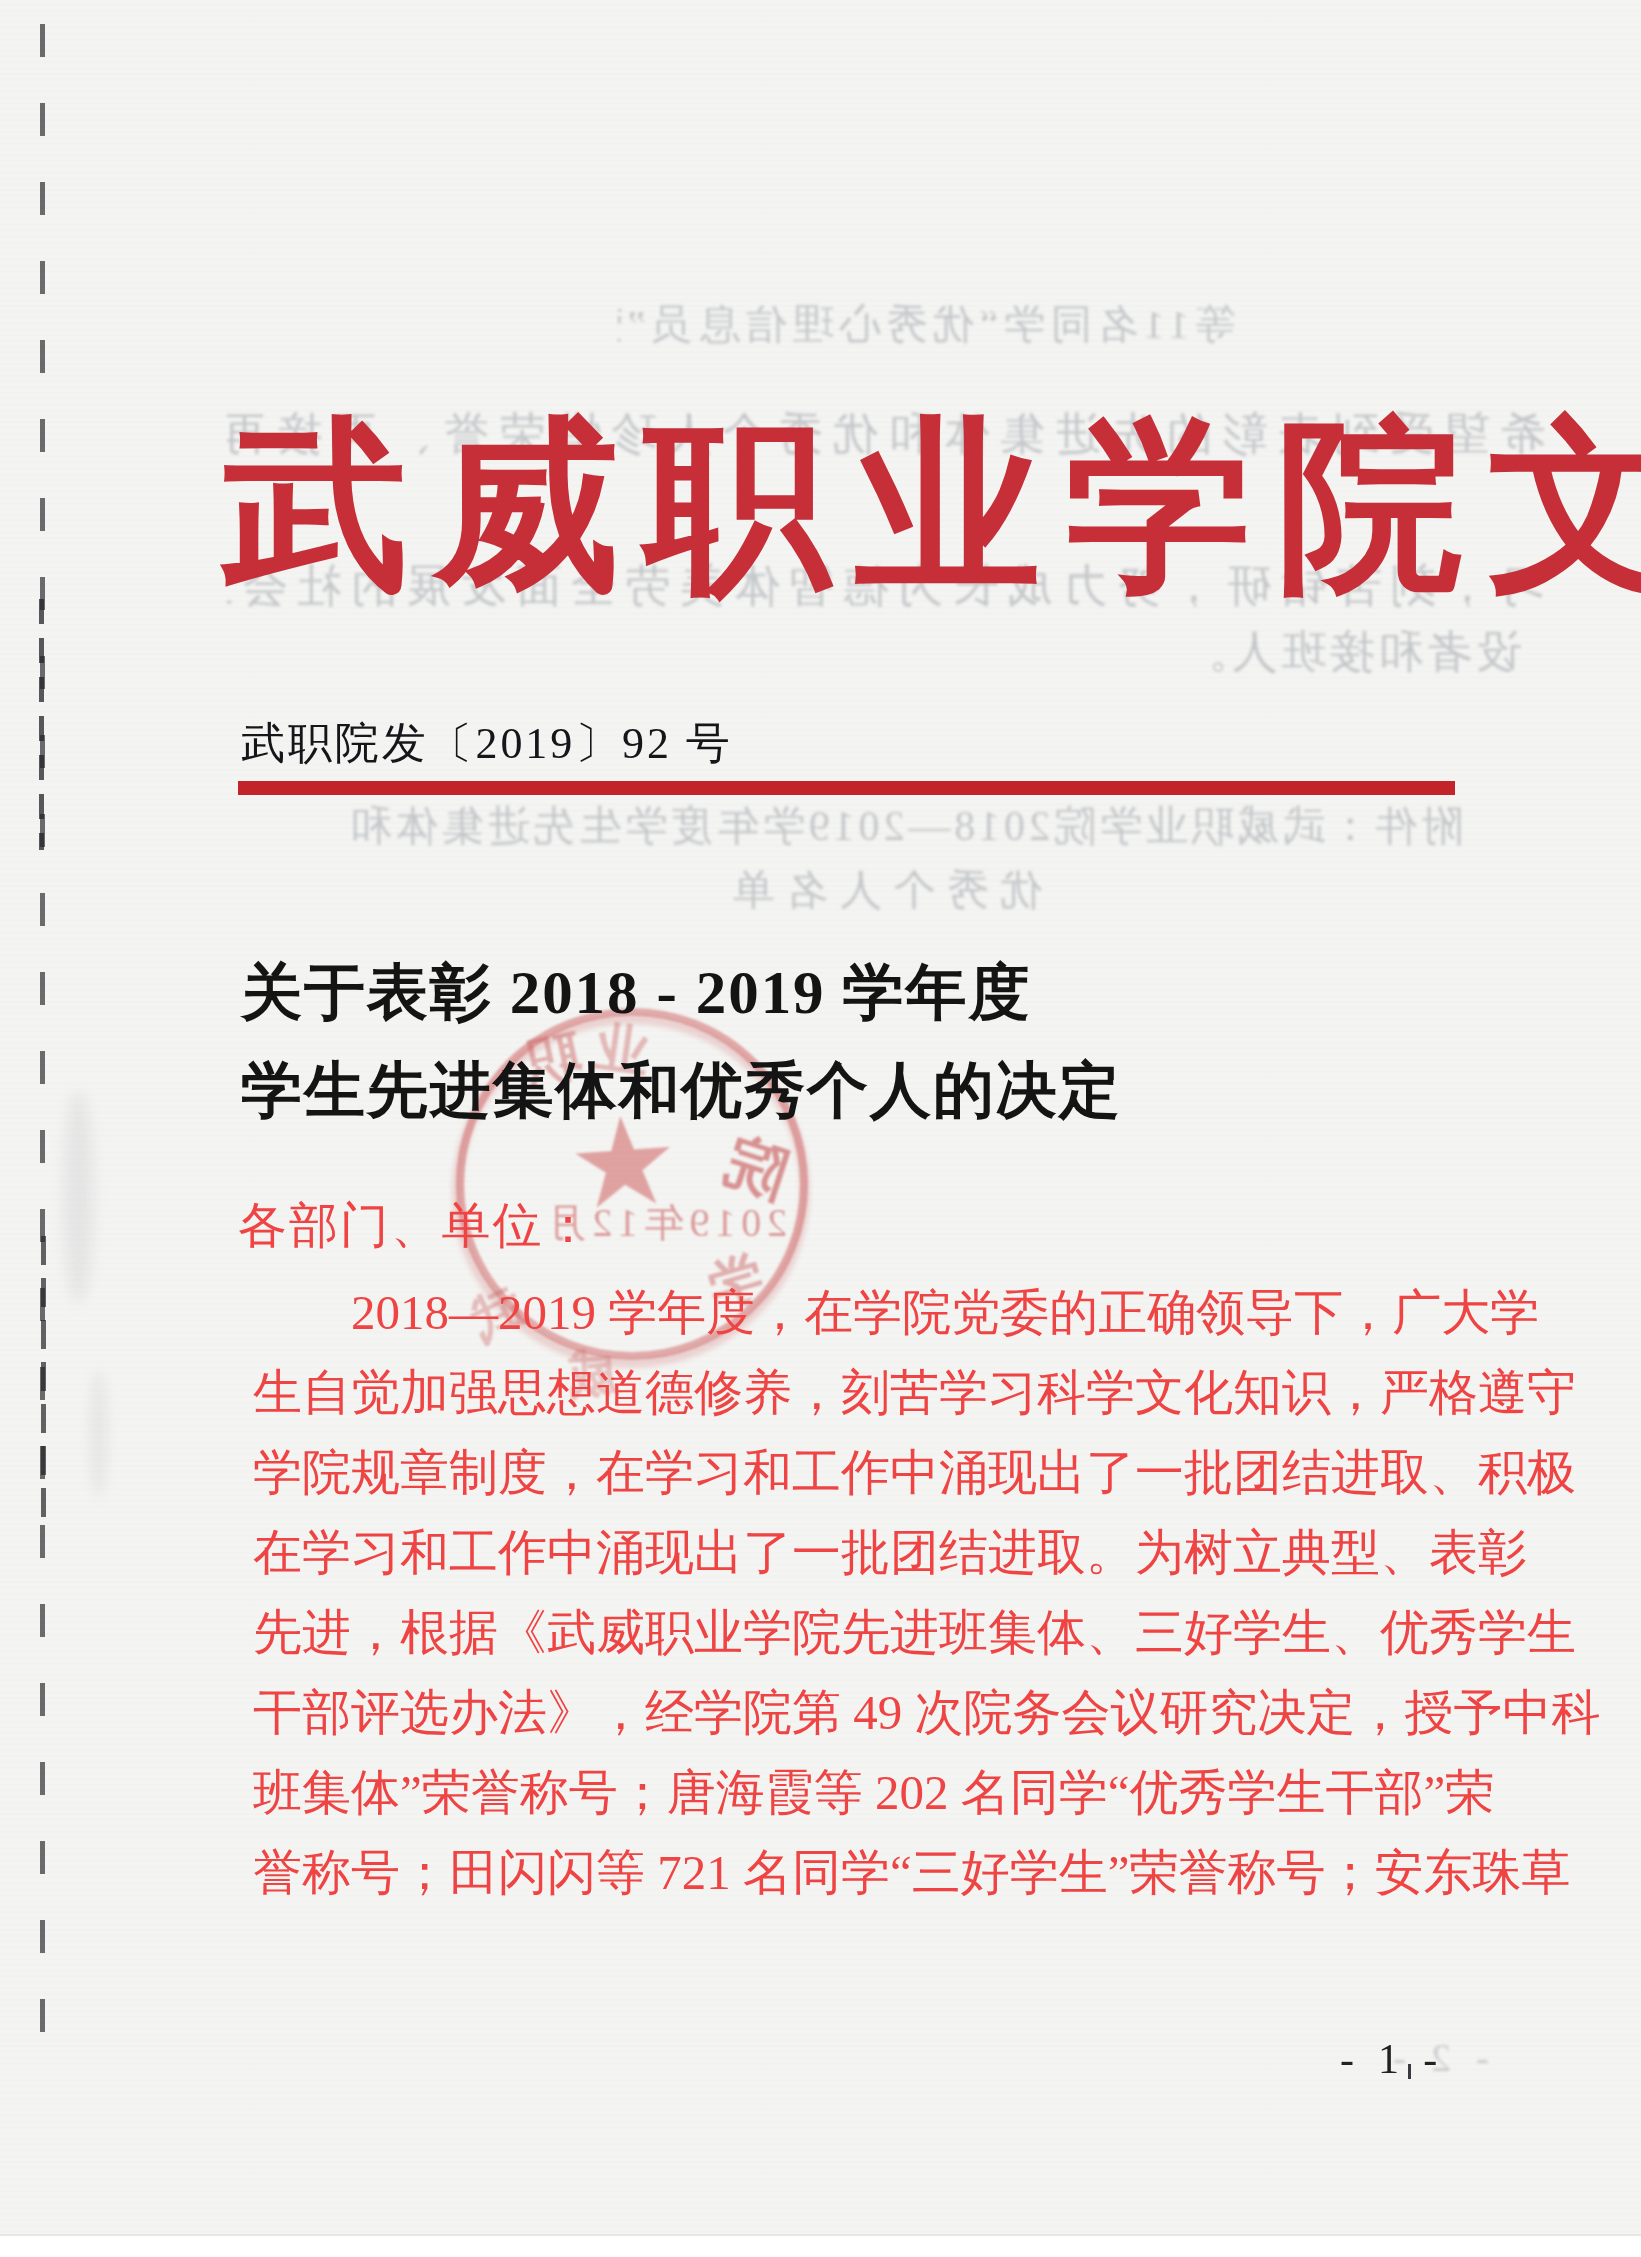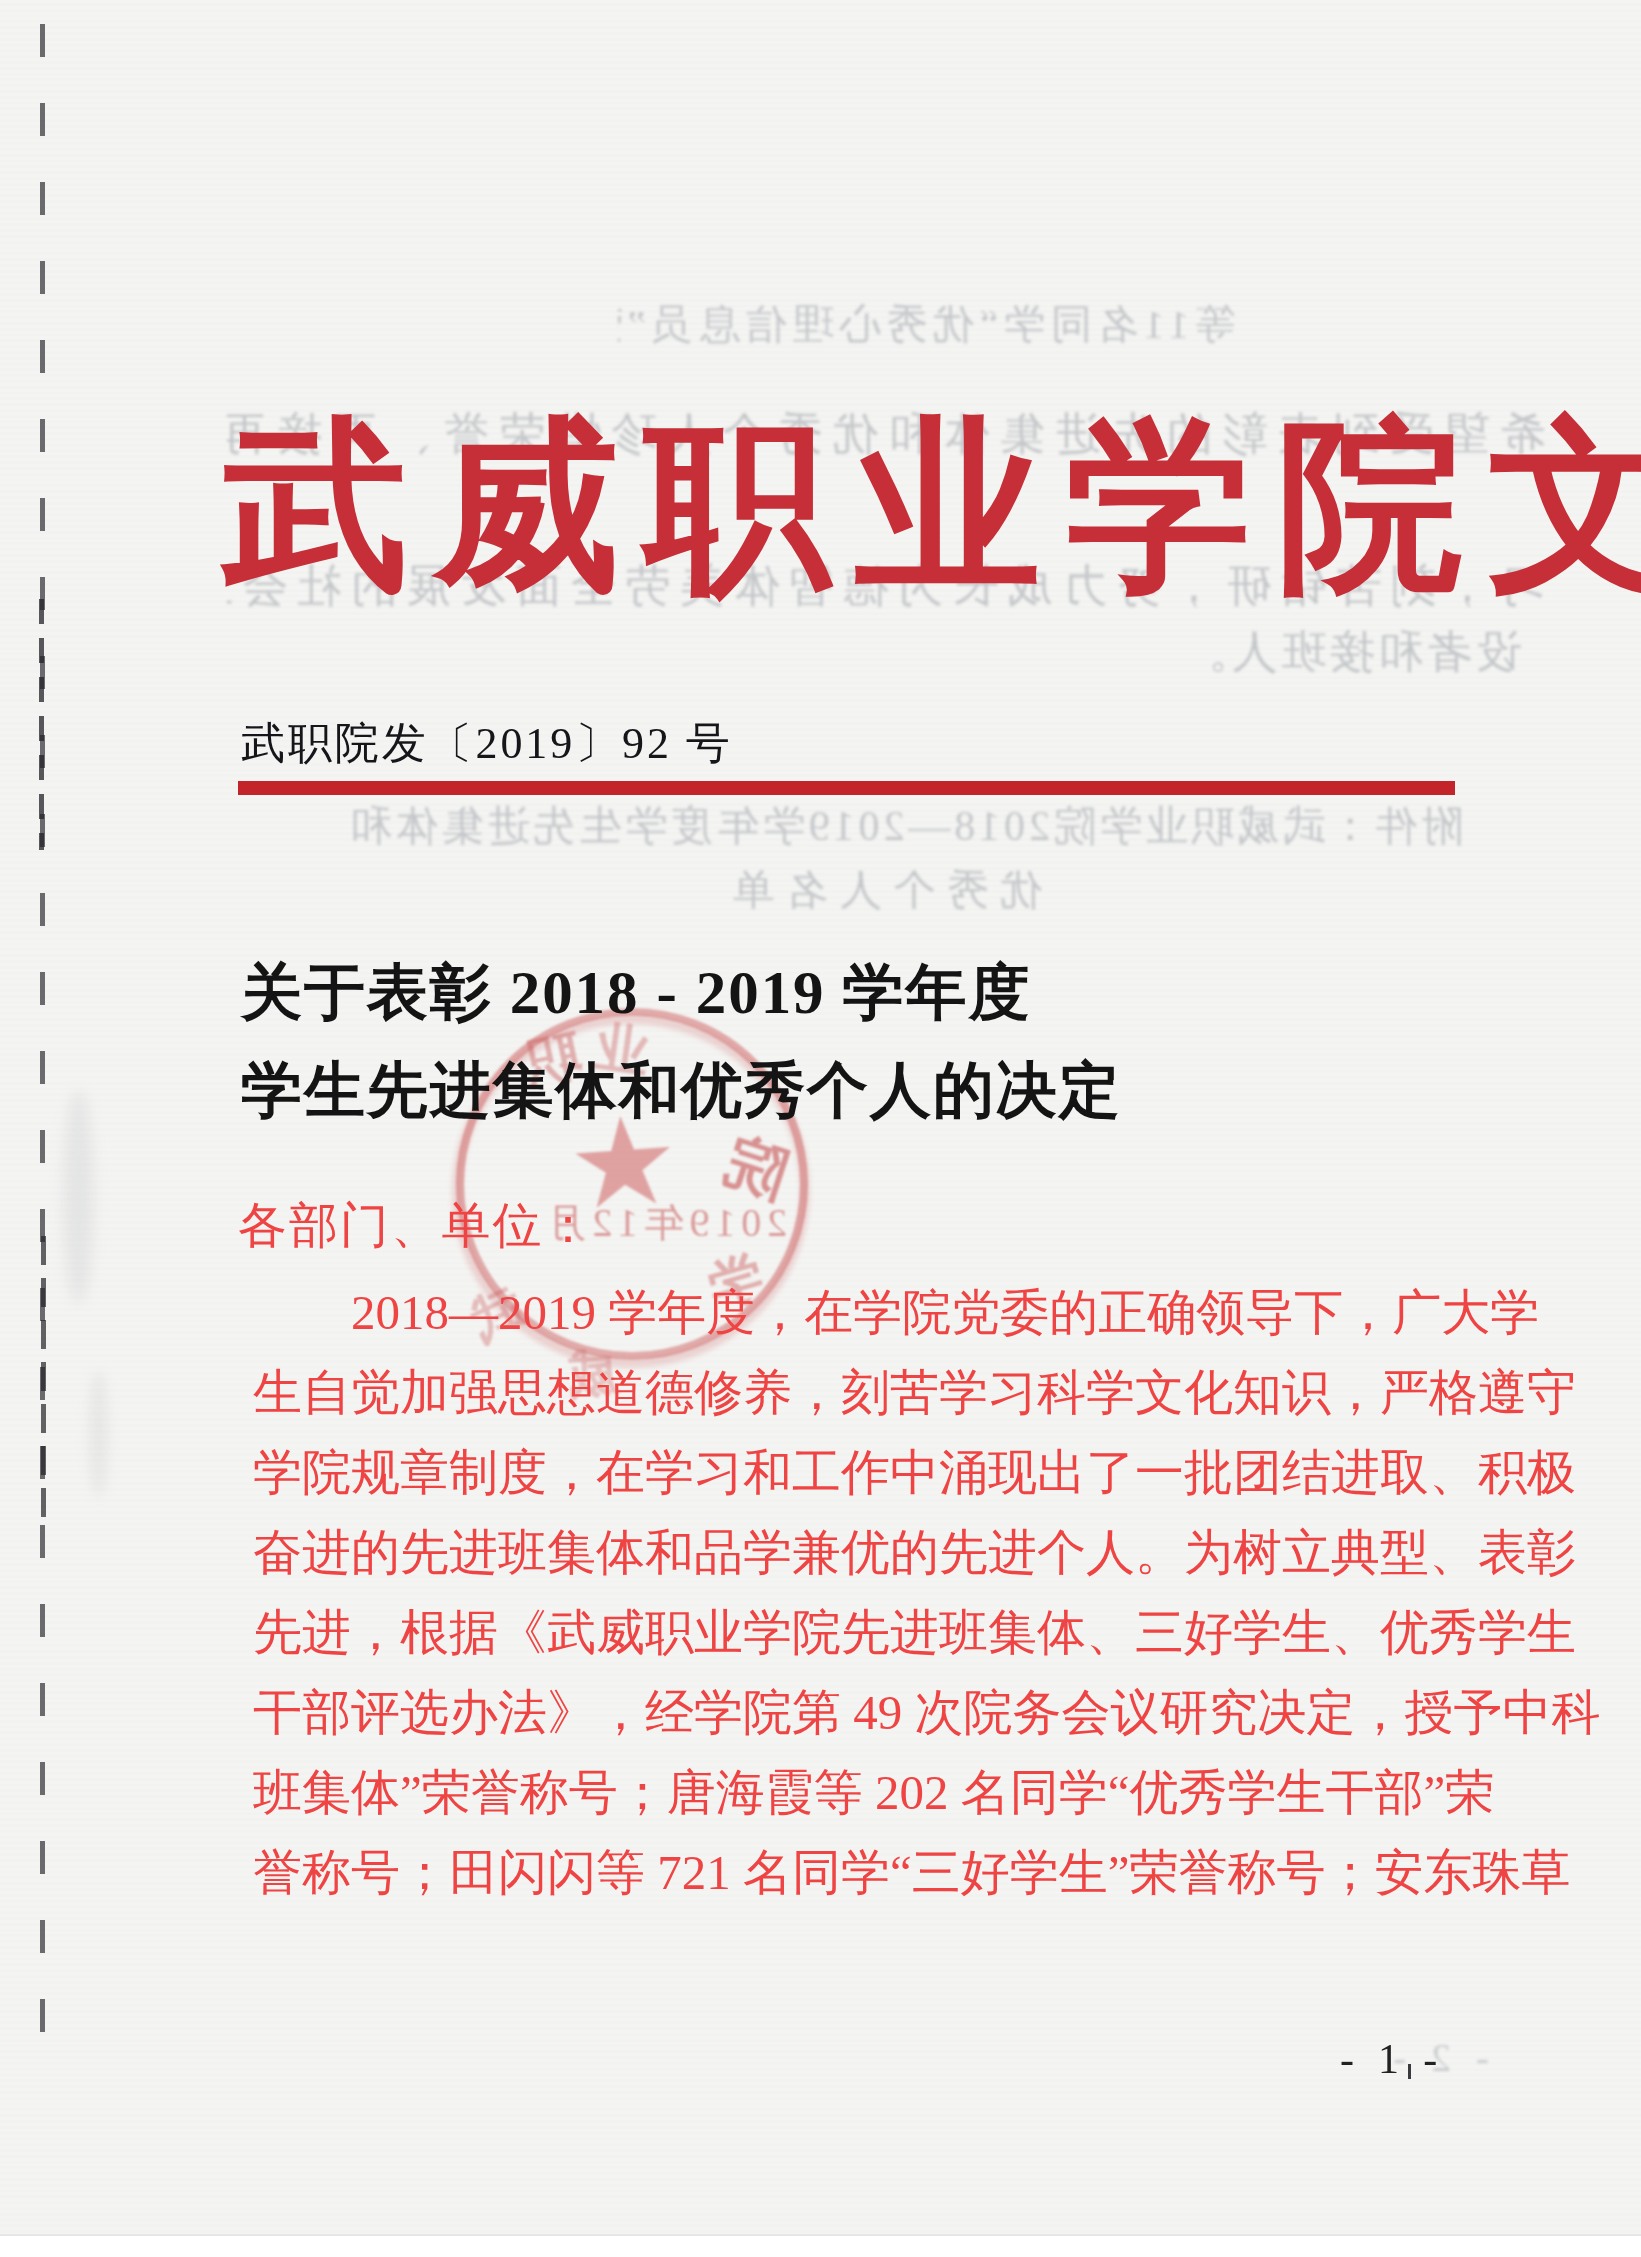--- a/index.html
+++ b/index.html
@@ -115,21 +115,21 @@
     <div class="red-line"></div>
     <div class="doc-title">
       <div>关于表彰 2018 - 2019 学年度</div>
       <div>学生先进集体和优秀个人的决定</div>
     </div>
     <div class="salutation">各部门、单位：</div>
     <div class="body-lines">
         <div class="body-line">2018—2019 学年度，在学院党委的正确领导下，广大学</div>
         <div class="body-line">生自觉加强思想道德修养，刻苦学习科学文化知识，严格遵守</div>
         <div class="body-line">学院规章制度，在学习和工作中涌现出了一批团结进取、积极</div>
-        <div class="body-line">奋进的先进班集体和品学兼优的先进个人。为树立典型、表彰</div>
+        <div class="body-line">在学习和工作中涌现出了一批团结进取。为树立典型、表彰</div>
         <div class="body-line">先进，根据《武威职业学院先进班集体、三好学生、优秀学生</div>
         <div class="body-line">干部评选办法》，经学院第 49 次院务会议研究决定，授予中科</div>
         <div class="body-line">班集体”荣誉称号；唐海霞等 202 名同学“优秀学生干部”荣</div>
         <div class="body-line">誉称号；田闪闪等 721 名同学“三好学生”荣誉称号；安东珠草</div>
       </div>
     <div class="page-number">- 1 -</div>
   </div>
 </div>
 
 

